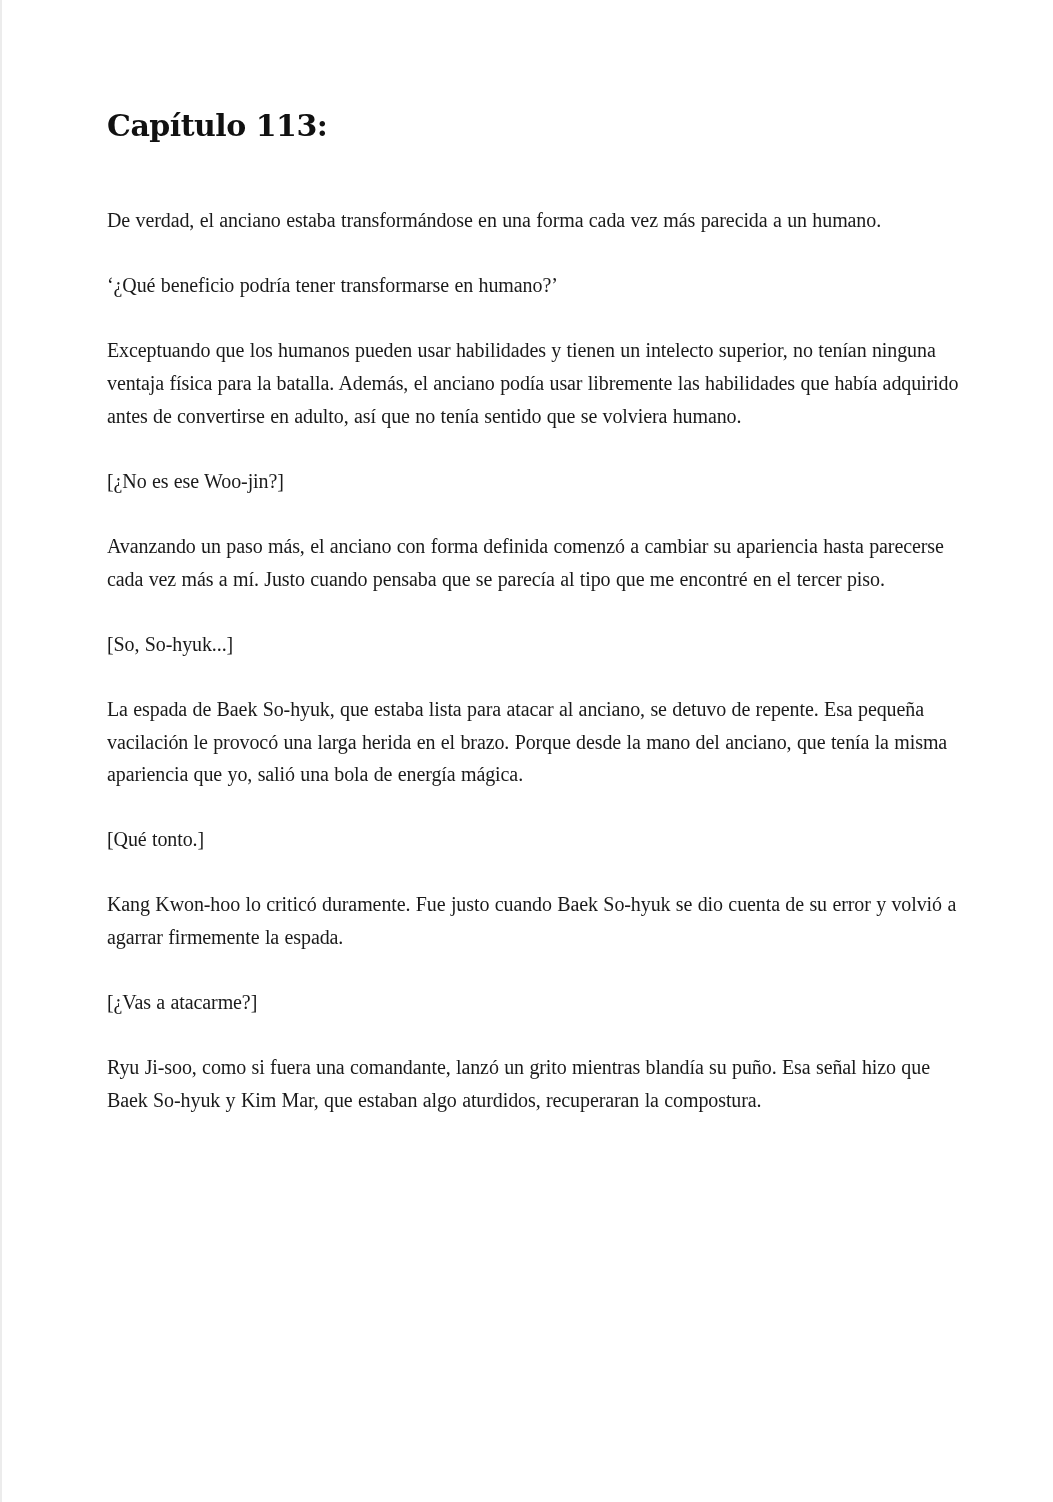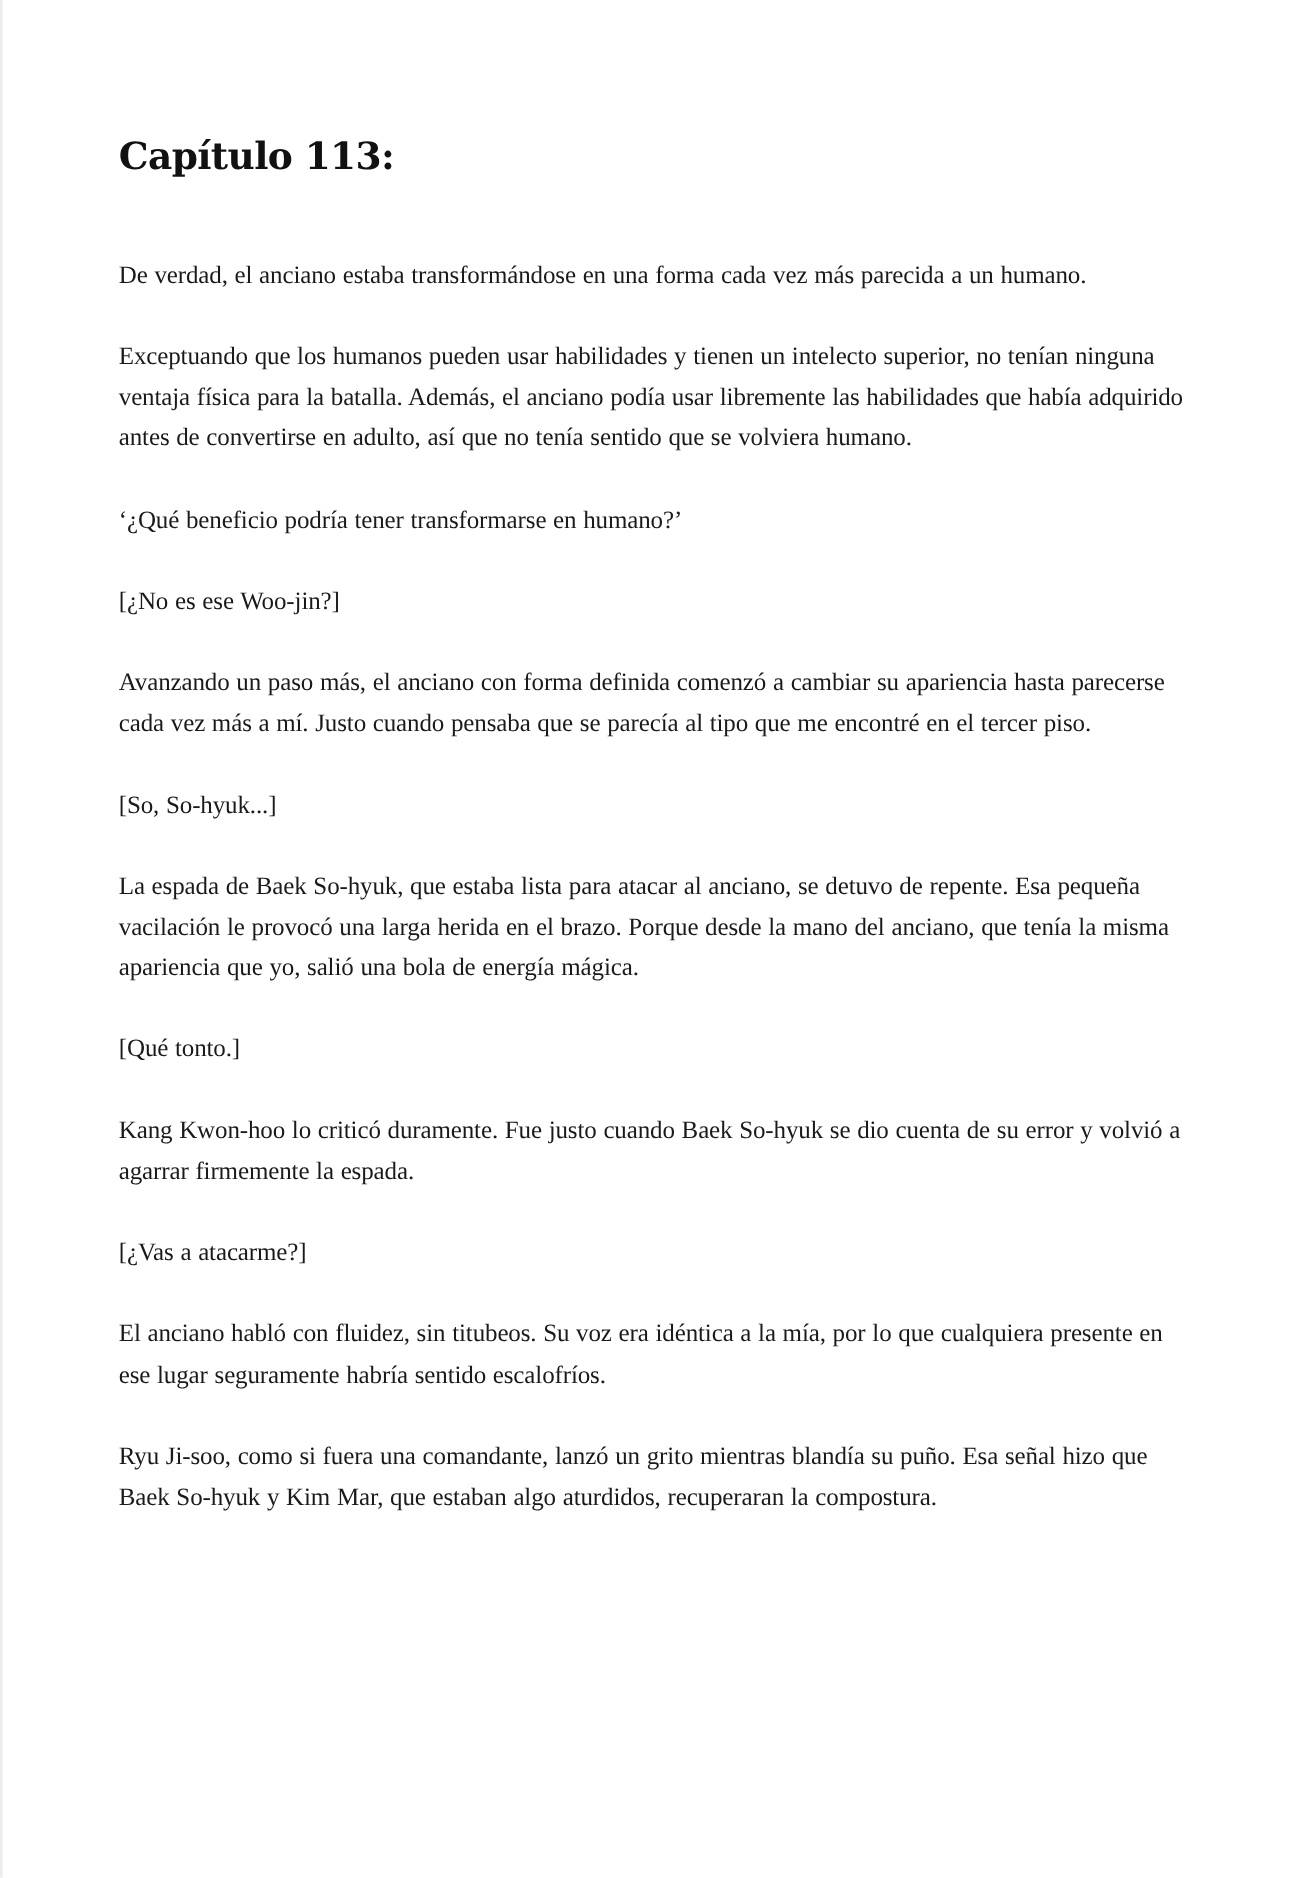--- a/index.html
+++ b/index.html
@@ -10,21 +10,21 @@
     body {
       width: 1053px;
       height: 1502px;
       position: relative;
       overflow: hidden;
       border-left: 2px solid #ececec;
       box-sizing: border-box;
     }
     .page {
       position: absolute;
-      left: 93px;
+      left: 105px;
       top: 104px;
       width: 860px;
       color: #1a1a1a;
       font-family: "Liberation Serif", "DejaVu Serif", serif;
     }
     .chapter-title {
       font-family: "DejaVu Serif", "Liberation Serif", serif;
       font-weight: bold;
       font-size: 30px;
       letter-spacing: -0.5px;
@@ -40,24 +40,23 @@
       word-spacing: 0.5px;
     }
   </style>
 </head>
 <body>
 
 <div class="page">
   <h1 class="chapter-title">Capítulo 113:</h1>
 
   <p class="para">De verdad, el anciano estaba transformándose en una forma cada vez más parecida a un humano.</p>
+  <p class="para">‘¿Qué beneficio podría tener transformarse en humano?’</p>
   <p class="para">Exceptuando que los humanos pueden usar habilidades y tienen un intelecto superior, no tenían ninguna ventaja física para la batalla. Además, el anciano podía usar libremente las habilidades que había adquirido antes de convertirse en adulto, así que no tenía sentido que se volviera humano.</p>
-  <p class="para">‘¿Qué beneficio podría tener transformarse en humano?’</p>
   <p class="para">[¿No es ese Woo-jin?]</p>
   <p class="para">Avanzando un paso más, el anciano con forma definida comenzó a cambiar su apariencia hasta parecerse cada vez más a mí. Justo cuando pensaba que se parecía al tipo que me encontré en el tercer piso.</p>
   <p class="para">[So, So-hyuk...]</p>
   <p class="para">La espada de Baek So-hyuk, que estaba lista para atacar al anciano, se detuvo de repente. Esa pequeña vacilación le provocó una larga herida en el brazo. Porque desde la mano del anciano, que tenía la misma apariencia que yo, salió una bola de energía mágica.</p>
   <p class="para">[Qué tonto.]</p>
   <p class="para">Kang Kwon-hoo lo criticó duramente. Fue justo cuando Baek So-hyuk se dio cuenta de su error y volvió a agarrar firmemente la espada.</p>
   <p class="para">[¿Vas a atacarme?]</p>
-  <p class="para">El anciano habló con fluidez, sin titubeos. Su voz era idéntica a la mía, por lo que cualquiera presente en ese lugar seguramente habría sentido escalofríos.</p>
   <p class="para">Ryu Ji-soo, como si fuera una comandante, lanzó un grito mientras blandía su puño. Esa señal hizo que Baek So-hyuk y Kim Mar, que estaban algo aturdidos, recuperaran la compostura.</p>
 </div>
 
 </body></html>

